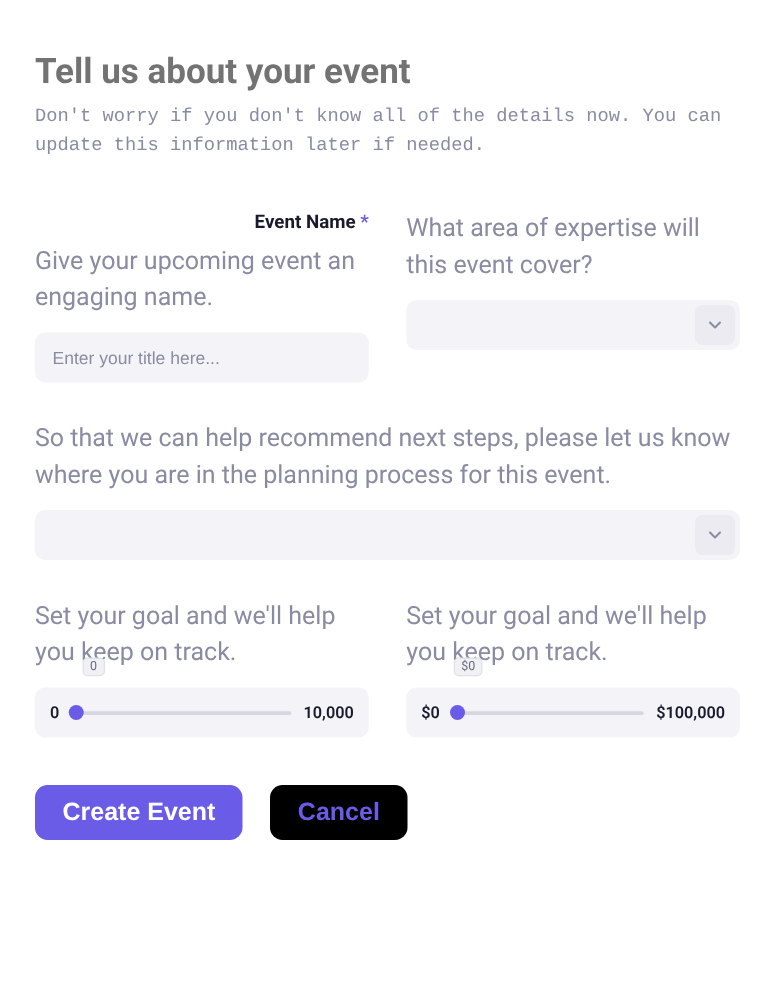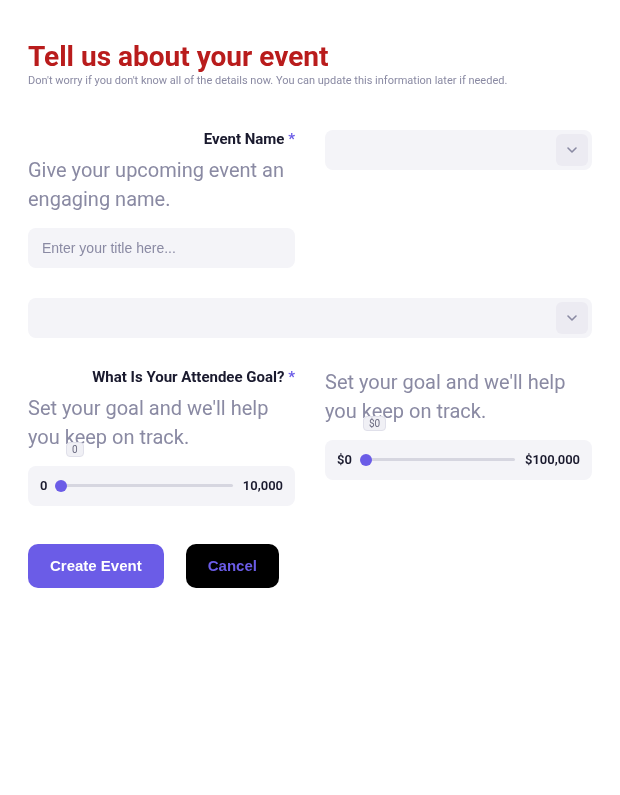--- a/index.html
+++ b/index.html
@@ -7,27 +7,29 @@
     width: 620px;
     height: 795px;
     font-family: -apple-system, BlinkMacSystemFont, "Segoe UI", Roboto, Helvetica, Arial, sans-serif;
     background: #ffffff;
     padding: 40px 28px 28px 28px;
     color: #1a1a2e;
   }
   .page-title {
     font-size: 28px;
     font-weight: 700;
-    color: #b91c1c;
+    color: #737373;
+    margin-bottom: 10px;
   }
   .page-subtitle {
-    font-size: 11px;
+    font-size: 15px;
     color: #8a8aa3;
     line-height: 1.5;
     margin-bottom: 40px;
+    font-family: Liberation Mono, monospace;
   }
   .form-grid {
     display: flex;
     flex-wrap: wrap;
     gap: 30px 30px;
   }
   .field {
     display: flex;
     flex-direction: column;
   }
@@ -127,21 +129,21 @@
   .actions {
     display: flex;
     gap: 22px;
     margin-top: 38px;
   }
   .btn {
     border: none;
     border-radius: 10px;
     height: 44px;
     padding: 0 22px;
-    font-size: 15px;
+    font-size: 20px;
     font-weight: 600;
     cursor: pointer;
   }
   .btn-primary {
     background: #6b5ce7;
     color: #ffffff;
   }
   .btn-secondary {
     background: #000000;
     color: #6b5ce7;
@@ -158,44 +160,42 @@
   <div class="field half">
     <div class="field-label">
       <span>Event Name</span>
       <span class="req">*</span>
     </div>
     <div class="field-help">Give your upcoming event an engaging name.</div>
     <input class="text-input" type="text" placeholder="Enter your title here..." style="">
   </div>
 
   <div class="field half">
+    <div class="field-help">What area of expertise will this event cover?</div>
     <div class="select-wrap">
       <div class="select-caret">
         <svg viewBox="0 0 12 12" fill="none">
             <path d="M2 4l4 4 4-4" stroke="#8a8aa3" stroke-width="1.6" stroke-linecap="round" stroke-linejoin="round"></path>
           </svg>
       </div>
     </div>
   </div>
 
   <div class="field full">
+    <div class="field-help">So that we can help recommend next steps, please let us know where you are in the planning process for this event.</div>
     <div class="select-wrap">
       <div class="select-caret">
         <svg viewBox="0 0 12 12" fill="none">
             <path d="M2 4l4 4 4-4" stroke="#8a8aa3" stroke-width="1.6" stroke-linecap="round" stroke-linejoin="round"></path>
           </svg>
       </div>
     </div>
   </div>
 
   <div class="field half">
-    <div class="field-label">
-      <span>What Is Your Attendee Goal?</span>
-      <span class="req">*</span>
-    </div>
     <div class="field-help">Set your goal and we'll help you keep on track.</div>
     <div class="slider-box">
       <div class="slider-tooltip">0</div>
       <span class="slider-label">0</span>
       <div class="slider-track">
         <div class="slider-thumb"></div>
       </div>
       <span class="slider-label">10,000</span>
     </div>
   </div>

